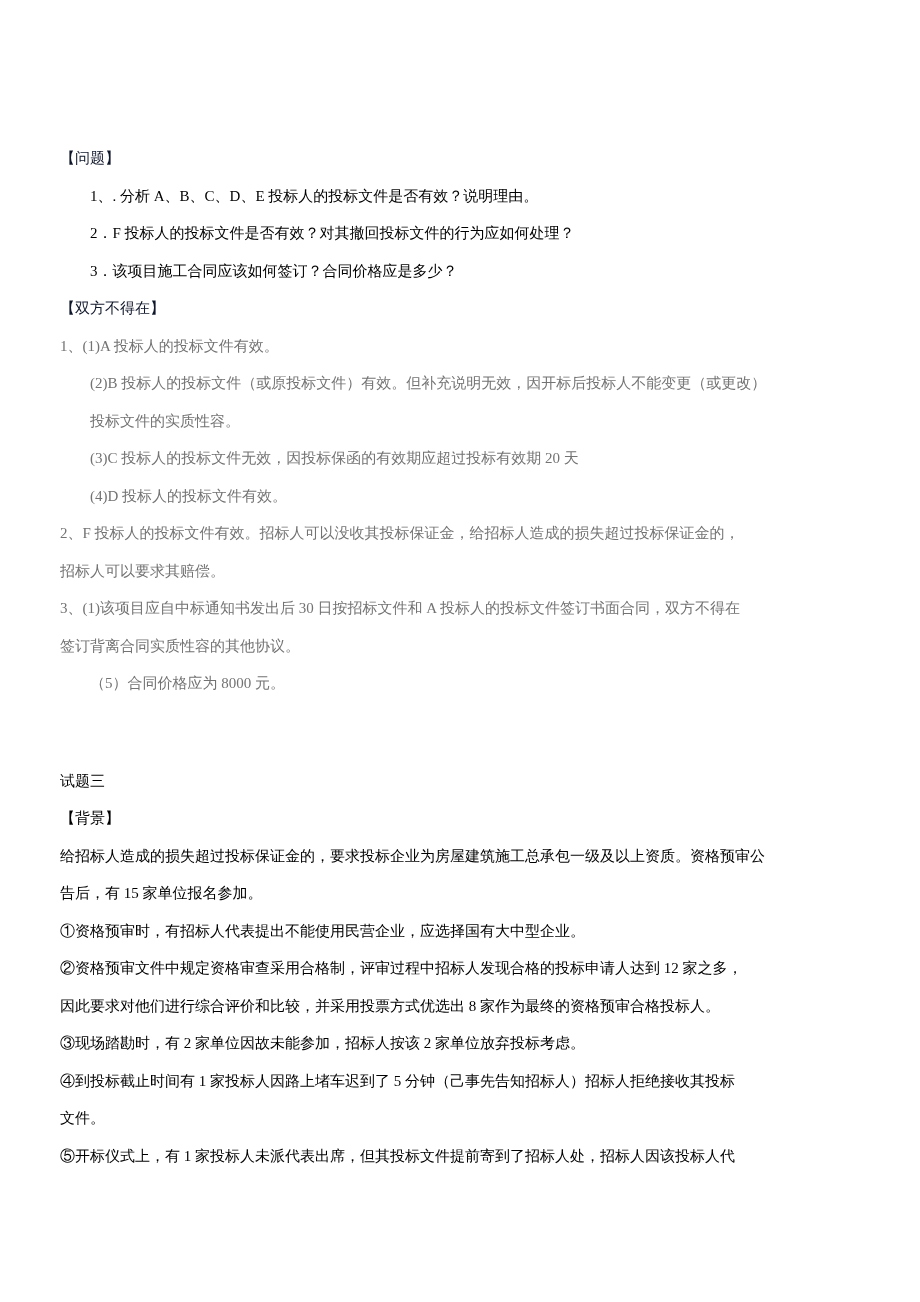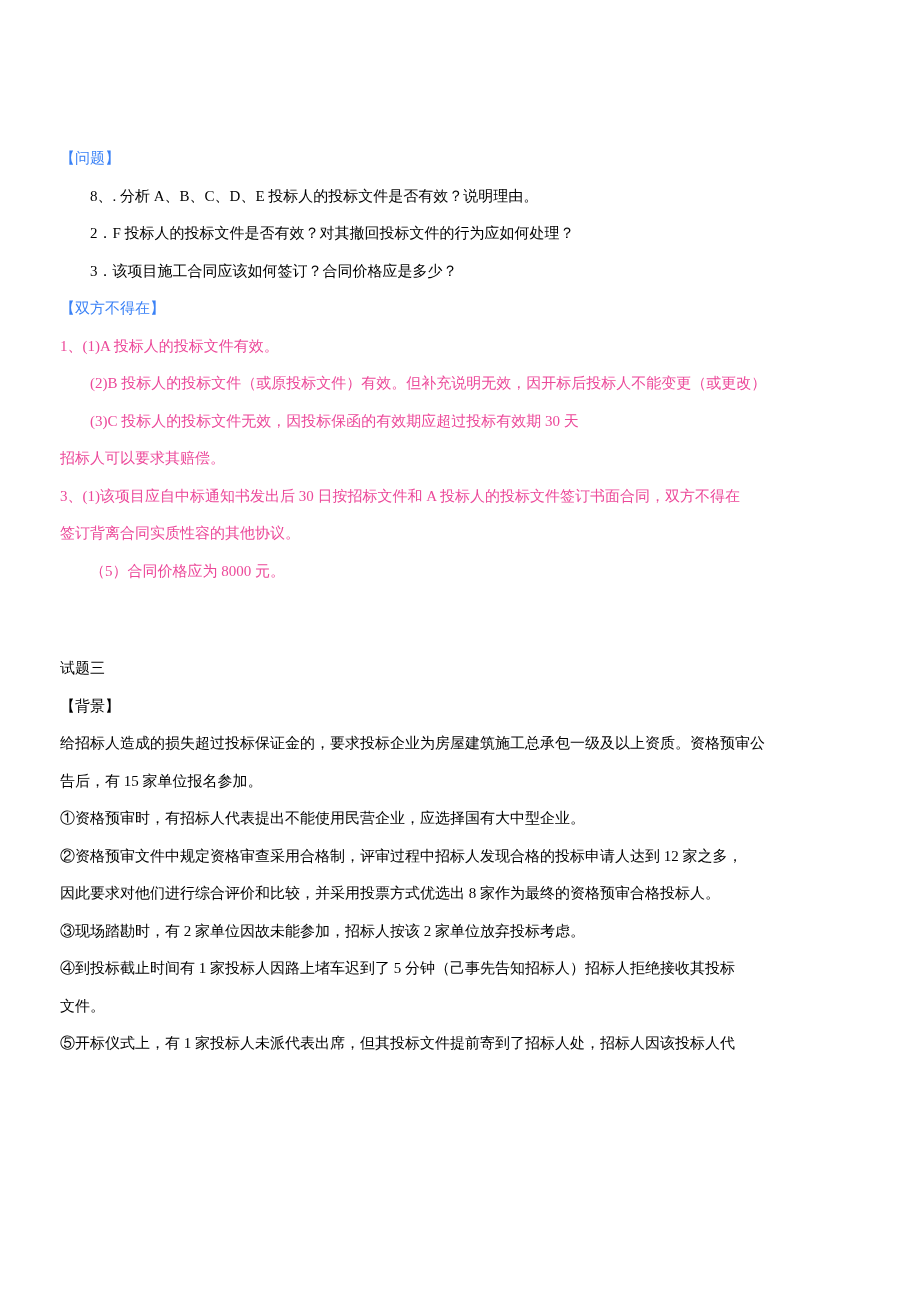--- a/index.html
+++ b/index.html
@@ -10,29 +10,29 @@
     body {
       background: #ffffff;
       font-family: "SimSun", "宋体", serif;
       font-size: 15px;
       line-height: 2.5;
       color: #000000;
       padding: 140px 60px 60px 60px;
       width: 920px;
     }
     .section-header {
-      color: #3b82f6;
+      color: #0f172a;
       font-weight: normal;
       font-family: Liberation Serif, serif;
     }
     .indent-1 {
       padding-left: 2em;
     }
     .answer {
-      color: #ec4899;
+      color: #737373;
     }
     .answer .indent-1 {
       padding-left: 2em;
     }
     .normal {
       color: #000000;
     }
     .spacer {
       height: 2.5em;
     }
@@ -40,30 +40,33 @@
       height: 1.5em;
     }
     p {
       text-align: justify;
     }
   </style>
 </head>
 <body>
 
 <p class="section-header">【问题】</p>
-<p class="indent-1 normal">8、. 分析 A、B、C、D、E 投标人的投标文件是否有效？说明理由。</p>
+<p class="indent-1 normal">1、. 分析 A、B、C、D、E 投标人的投标文件是否有效？说明理由。</p>
 <p class="indent-1 normal">2．F 投标人的投标文件是否有效？对其撤回投标文件的行为应如何处理？</p>
 <p class="indent-1 normal">3．该项目施工合同应该如何签订？合同价格应是多少？</p>
 
 <p class="section-header">【双方不得在】</p>
 
 <div class="answer">
   <p>1、(1)A 投标人的投标文件有效。</p>
   <p class="indent-1">(2)B 投标人的投标文件（或原投标文件）有效。但补充说明无效，因开标后投标人不能变更（或更改）</p>
-  <p class="indent-1">(3)C 投标人的投标文件无效，因投标保函的有效期应超过投标有效期 30 天</p>
+  <p class="indent-1">投标文件的实质性容。</p>
+  <p class="indent-1">(3)C 投标人的投标文件无效，因投标保函的有效期应超过投标有效期 20 天</p>
+  <p class="indent-1">(4)D 投标人的投标文件有效。</p>
+  <p>2、F 投标人的投标文件有效。招标人可以没收其投标保证金，给招标人造成的损失超过投标保证金的，</p>
   <p>招标人可以要求其赔偿。</p>
   <p>3、(1)该项目应自中标通知书发出后 30 日按招标文件和 A 投标人的投标文件签订书面合同，双方不得在</p>
   <p>签订背离合同实质性容的其他协议。</p>
   <p class="indent-1">（5）合同价格应为 8000 元。</p>
 </div>
 
 <div class="spacer"></div>
 <div class="spacer-small"></div>
 
 <p class="normal">试题三</p>

